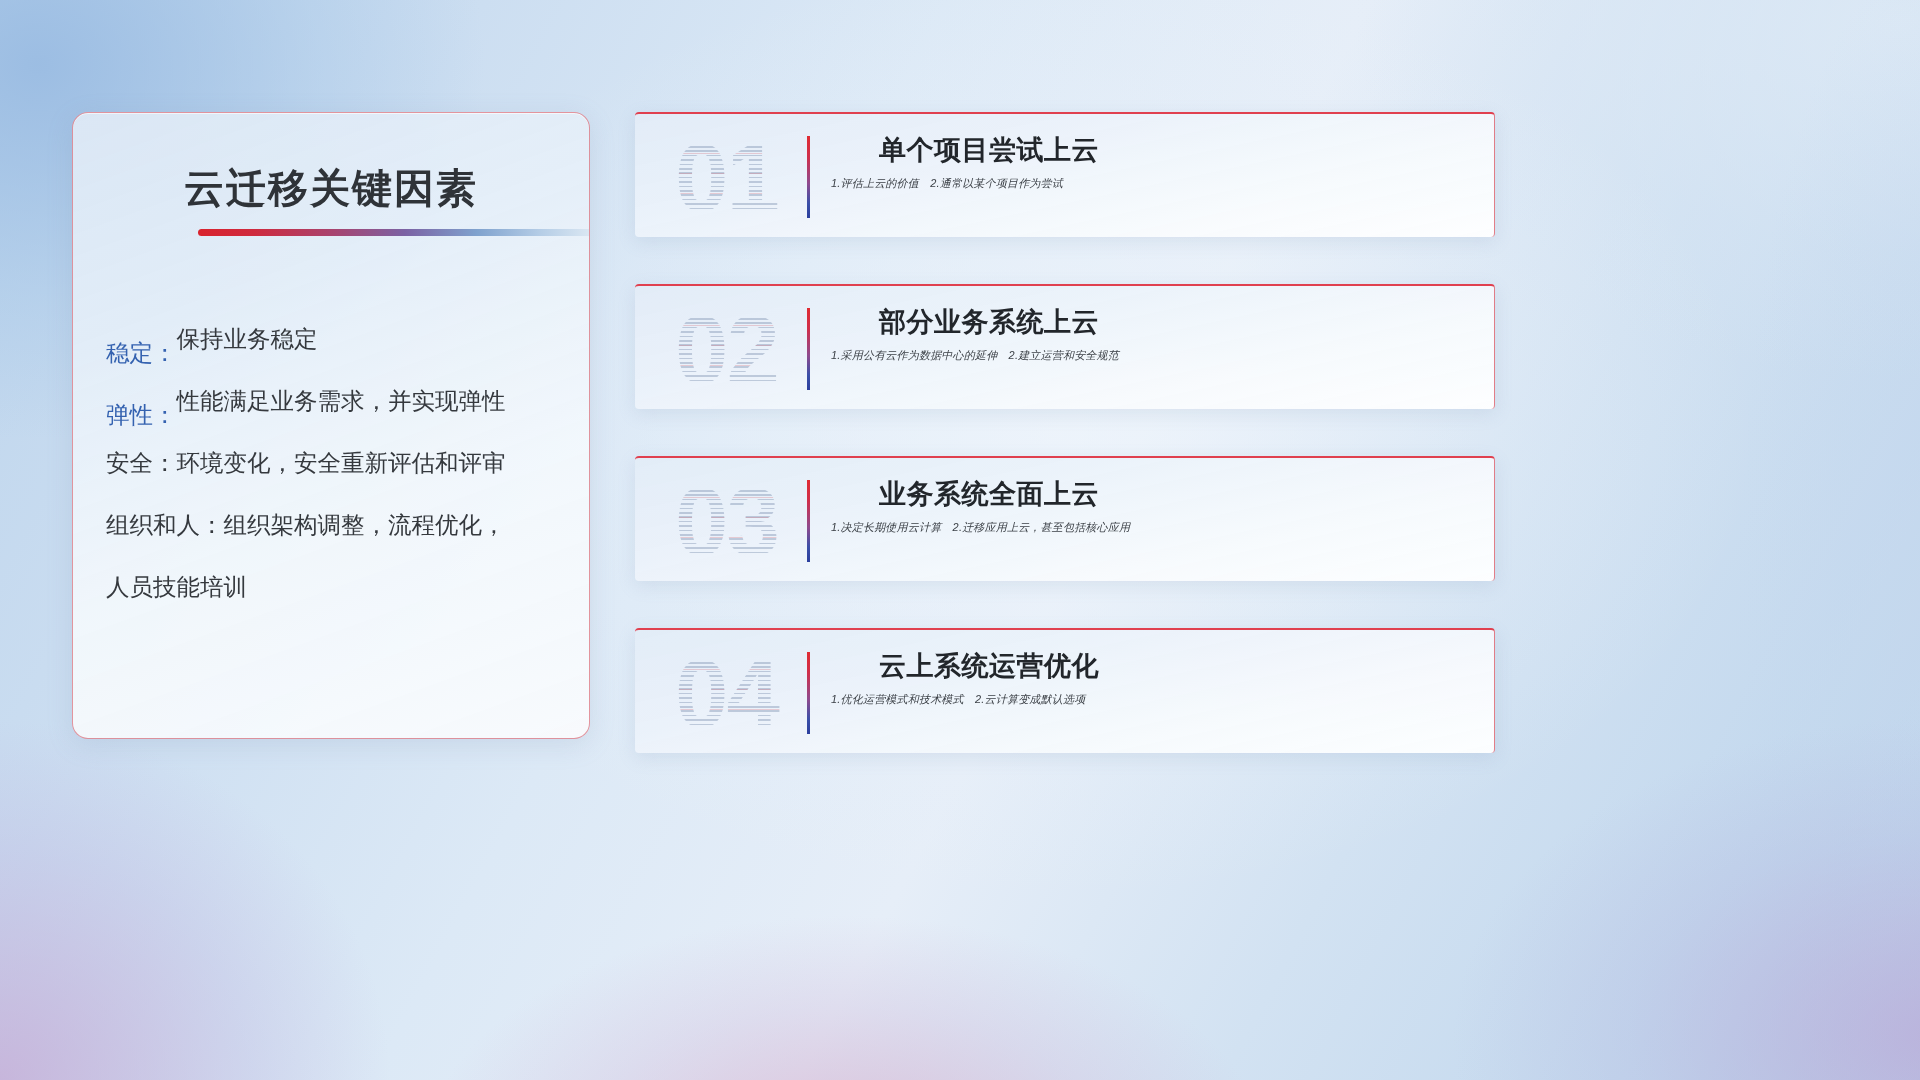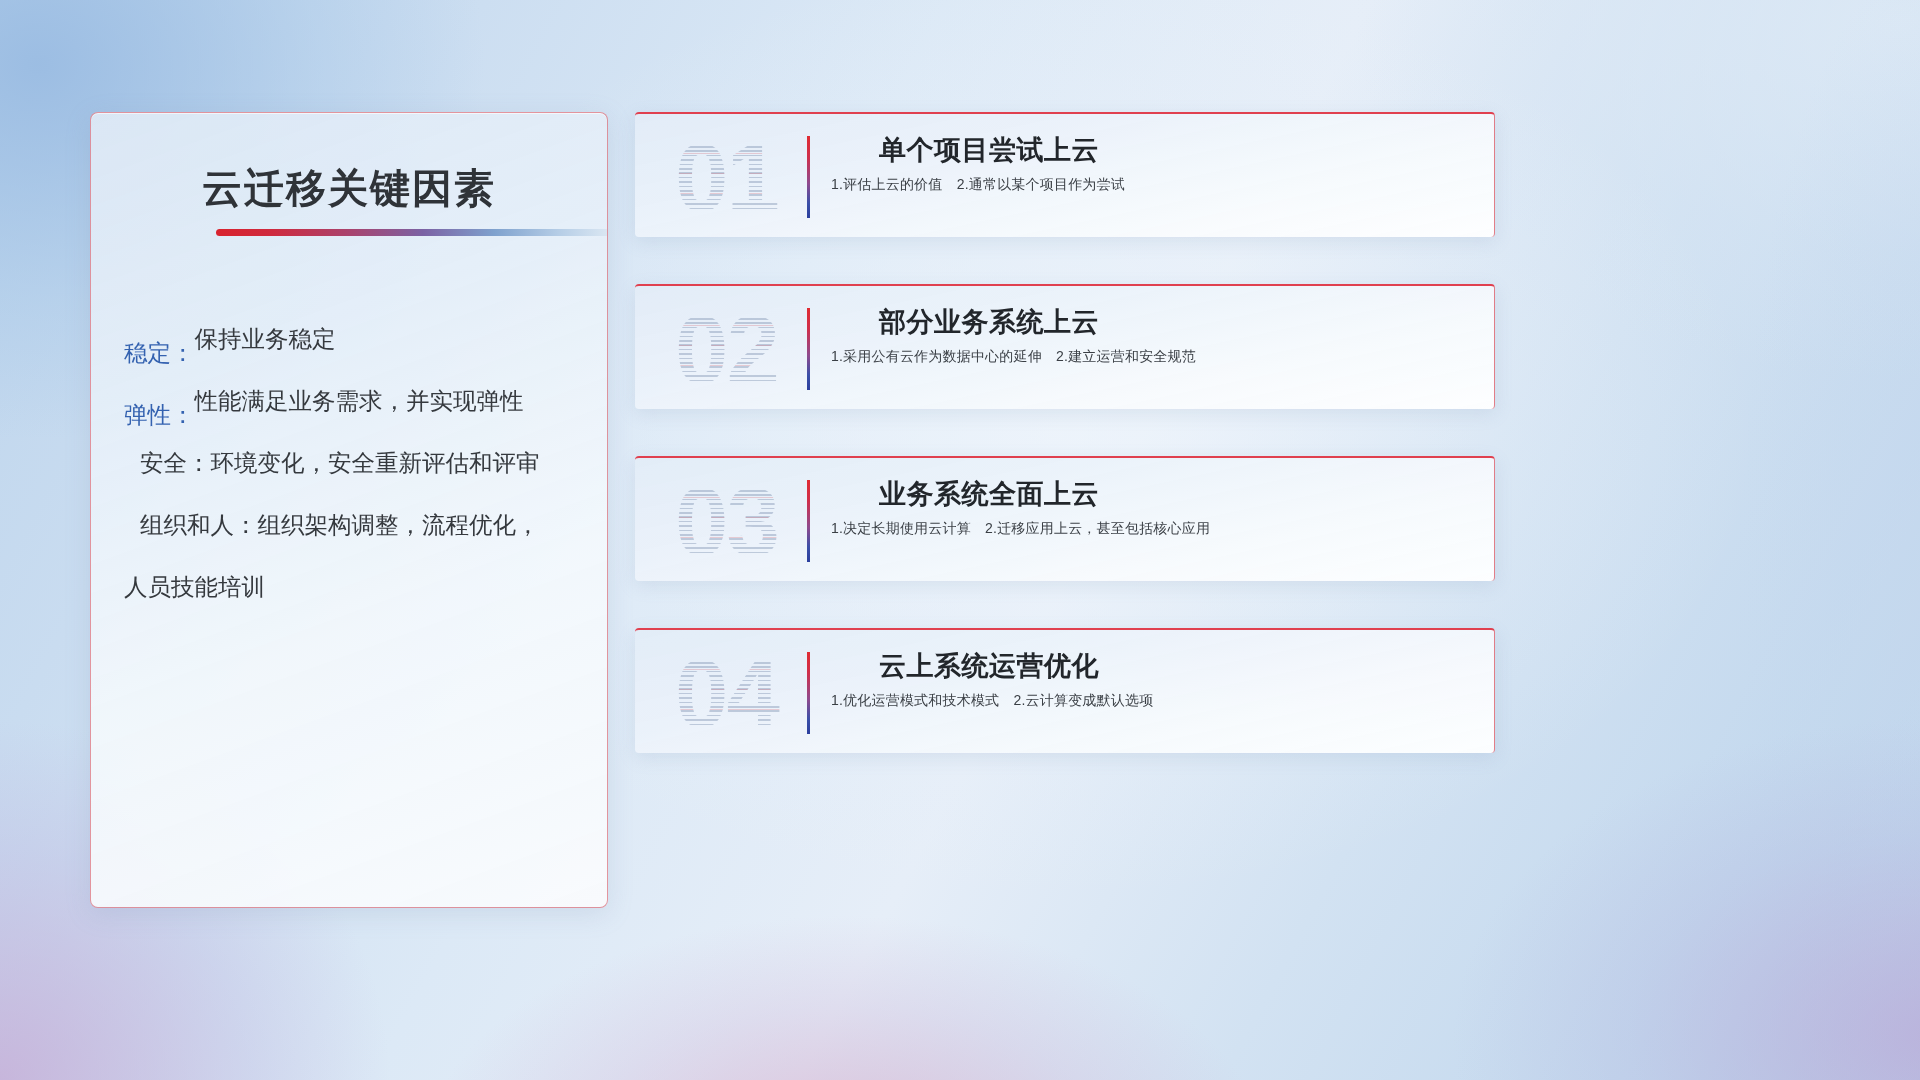--- a/index.html
+++ b/index.html
@@ -33,22 +33,22 @@
   }
   .bg-mid {
     background:radial-gradient(ellipse 900px 600px at 55% 40%, rgba(240,246,252,.70) 0%, rgba(235,243,251,.25) 50%, rgba(230,240,250,0) 78%);
   }
   .bg-lr {
     background:radial-gradient(ellipse 260px 900px at 100% 55%, rgba(198,216,238,.55) 0%, rgba(200,218,238,0) 70%);
   }
 
   
   #left-panel {
-    position:absolute; left:90px; top:112px; width:518px; height:796px;
-    border-radius:8px;
+    position:absolute; left:72px; top:112px; width:518px; height:627px;
+    border-radius:16px;
     background:linear-gradient(160deg, rgba(223,234,246,.92) 0%, rgba(231,240,249,.88) 30%, rgba(243,248,252,.92) 62%, rgba(249,251,253,.95) 100%);
     border:1.6px solid rgba(219,110,120,.72);
     box-shadow:0 6px 26px rgba(120,145,180,.18), inset 0 1px 0 rgba(255,255,255,.6);
     z-index:2;
     overflow:hidden;
   }
   #panel-title {
     position:absolute; left:0; right:0; top:48px;
     text-align:center;
     font-size:40px; font-weight:700; color:#2f3338;
@@ -66,21 +66,21 @@
     font-size:23.5px;
     line-height:1;
     color:#35393e;
     margin-bottom:0;
     height:62px;
     display:flex; align-items:center;
     white-space:nowrap;
   }
   .list-row .lbl { font-weight:400; }
   .lbl.blue { color:#3462b0;margin-top:28px; }
-  .lbl.dark { color:#35393e;margin-left:16px; }
+  .lbl.dark { color:#35393e; }
   .list-row .txt { color:#35393e; }
 
   
   .card {
     position:absolute; left:635px; width:860px; height:125px;
     border-radius:4px;
     background:linear-gradient(168deg, rgba(226,236,247,.96) 0%, rgba(235,242,250,.94) 34%, rgba(247,250,253,.96) 70%, rgba(253,254,255,.98) 100%);
     border-top:2px solid #e0404f;
     border-right:1.4px solid rgba(222,96,108,.80);
     box-shadow:0 5px 18px rgba(120,145,180,.16);
@@ -120,22 +120,22 @@
     background:linear-gradient(180deg,#e02b32 0%,#cf2f4b 26%,#8e4a8e 58%,#3a4fa8 82%,#2b3f9e 100%);
   }
   .card-body { position:absolute; left:196px; top:20px; right:18px; }
   .card-title {
     font-size:27px; font-weight:700; color:#22262b;
     letter-spacing:.5px; line-height:1.2;
     margin-bottom:10px;
     margin-left:48px;
   }
   .card-sub {
-    font-size:14px; color:#3a3f45; font-weight:400;
-    letter-spacing:.2px; white-space:nowrap;
+    font-size:11px; color:#3a3f45; font-weight:400;
+    letter-spacing:.2px; white-space:nowrap;font-style:italic;
   }
 </style>
 </head>
 <body>
 
 <div id="bg">
   <div class="bg-layer bg-base"></div>
   <div class="bg-layer bg-tr"></div>
   <div class="bg-layer bg-mid"></div>
   <div class="bg-layer bg-tl"></div>

